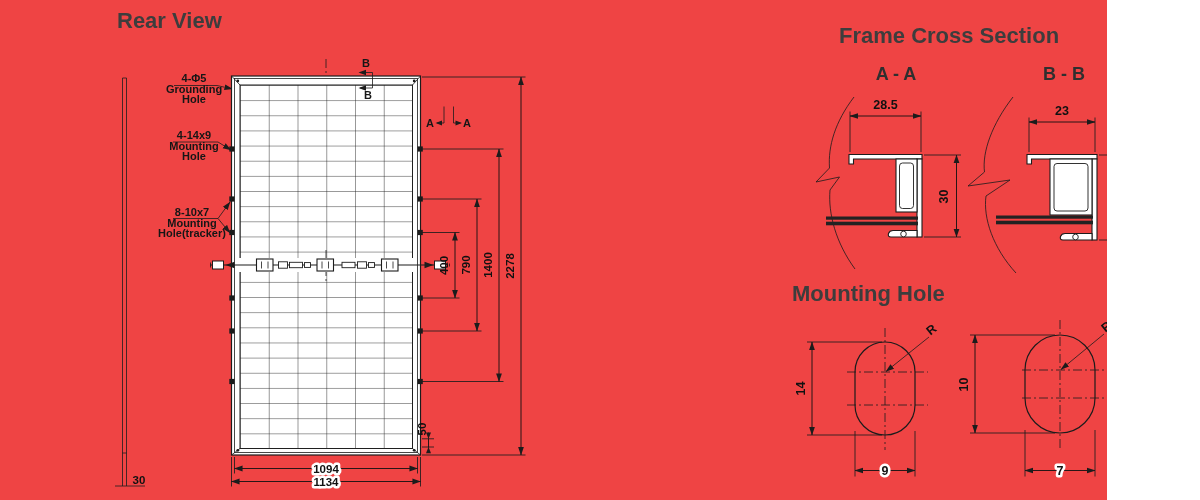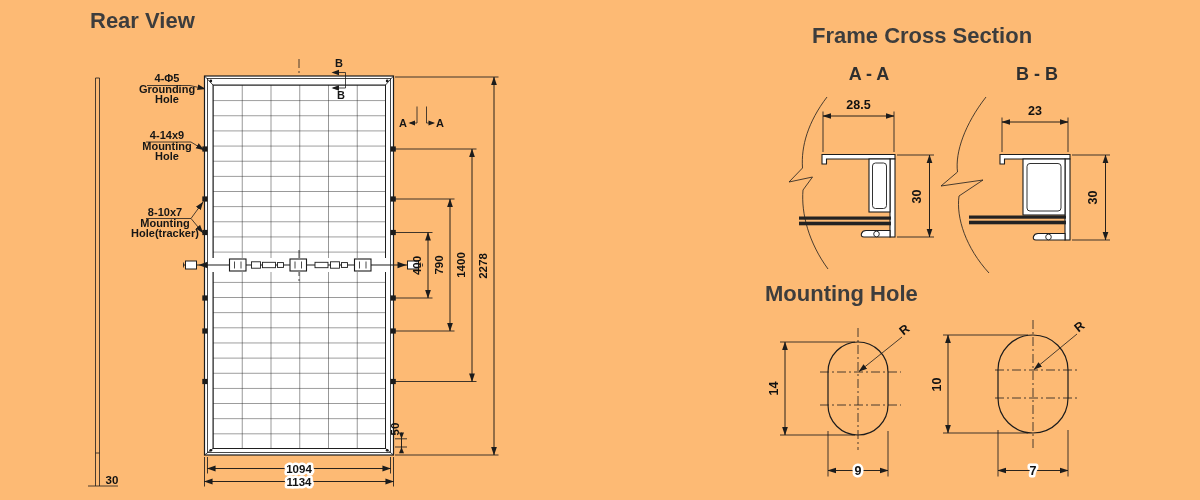--- a/index.html
+++ b/index.html
@@ -1,17 +1,17 @@
 <!DOCTYPE html>
 <html><head>
 <meta charset="utf-8">
 <style>
   html,body{margin:0;padding:0;background:#ffffff;}
-  .stage{position:relative;width:1200px;height:500px;background:#fdba74;overflow:hidden;
-         font-family:"Liberation Sans",sans-serif;}
+  .stage{position:relative;width:1080px;height:500px;background:#ef4444;overflow:hidden;
+         font-family:"Liberation Sans",sans-serif;padding-left:27px;}
   svg{display:block;}
   .ln{stroke:#1c1c1c;fill:none;stroke-width:1.1;}
   .ln-thin{stroke:#1c1c1c;fill:none;stroke-width:0.8;}
   .ext{stroke:#1c1c1c;fill:none;stroke-width:0.85;}
   .dimln{stroke:#111;fill:none;stroke-width:0.9;}
   .cl{stroke:#1c1c1c;fill:none;stroke-width:0.8;stroke-dasharray:9 3 2 3;}
   .white{fill:#ffffff;}
   .solid{fill:#1c1c1c;}
   .lam{fill:#222222;stroke:none;}
   .t-title{font-family:"Liberation Sans",sans-serif;font-size:22px;font-weight:700;fill:#3d3d3d;}

